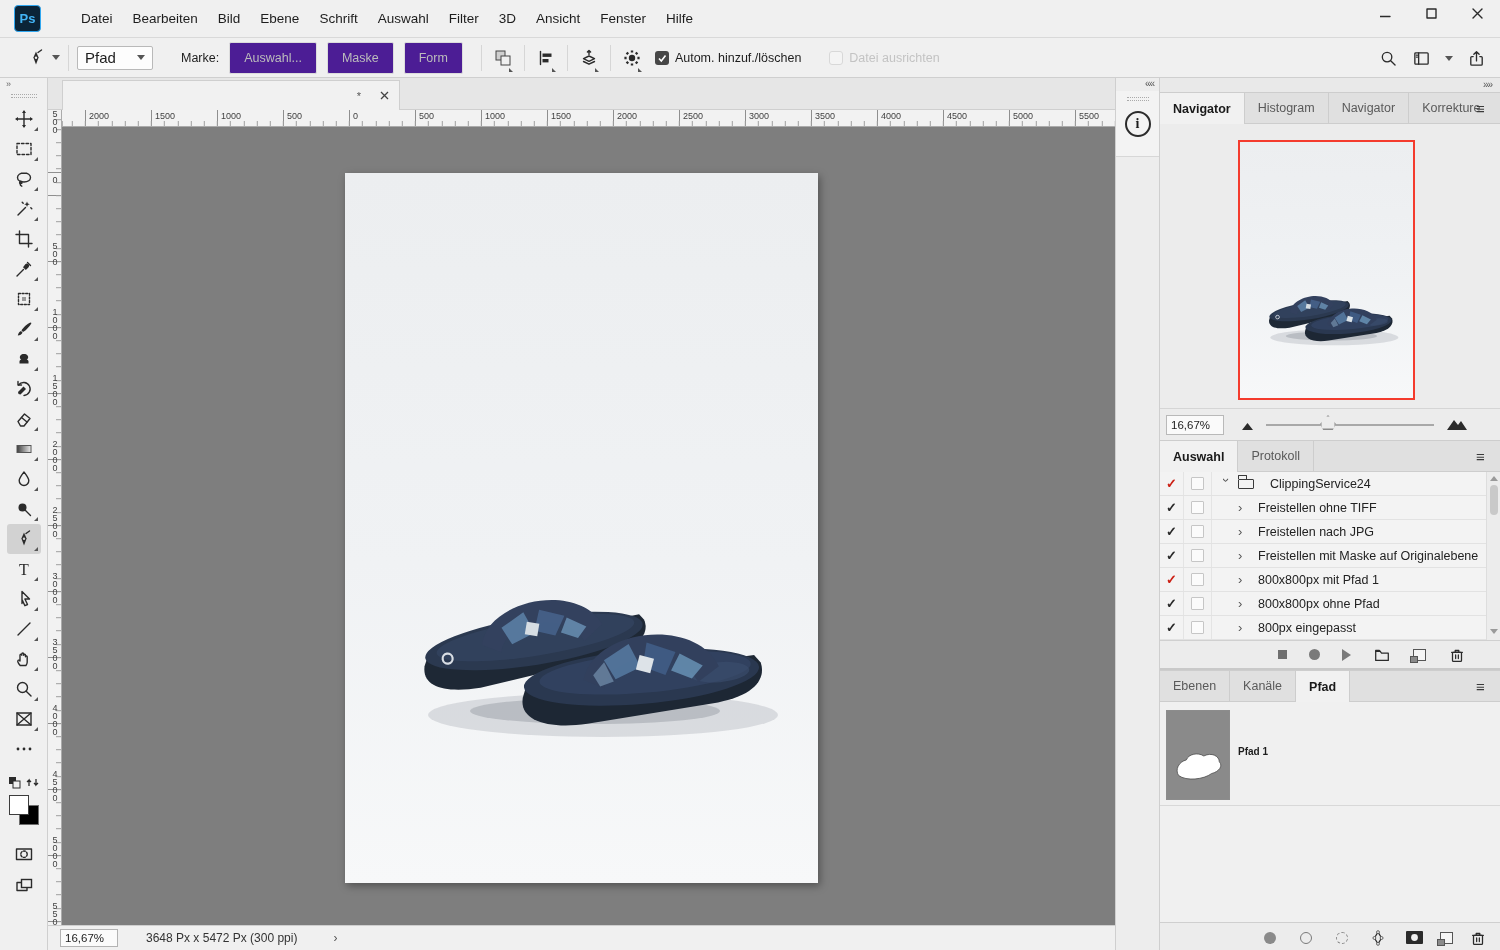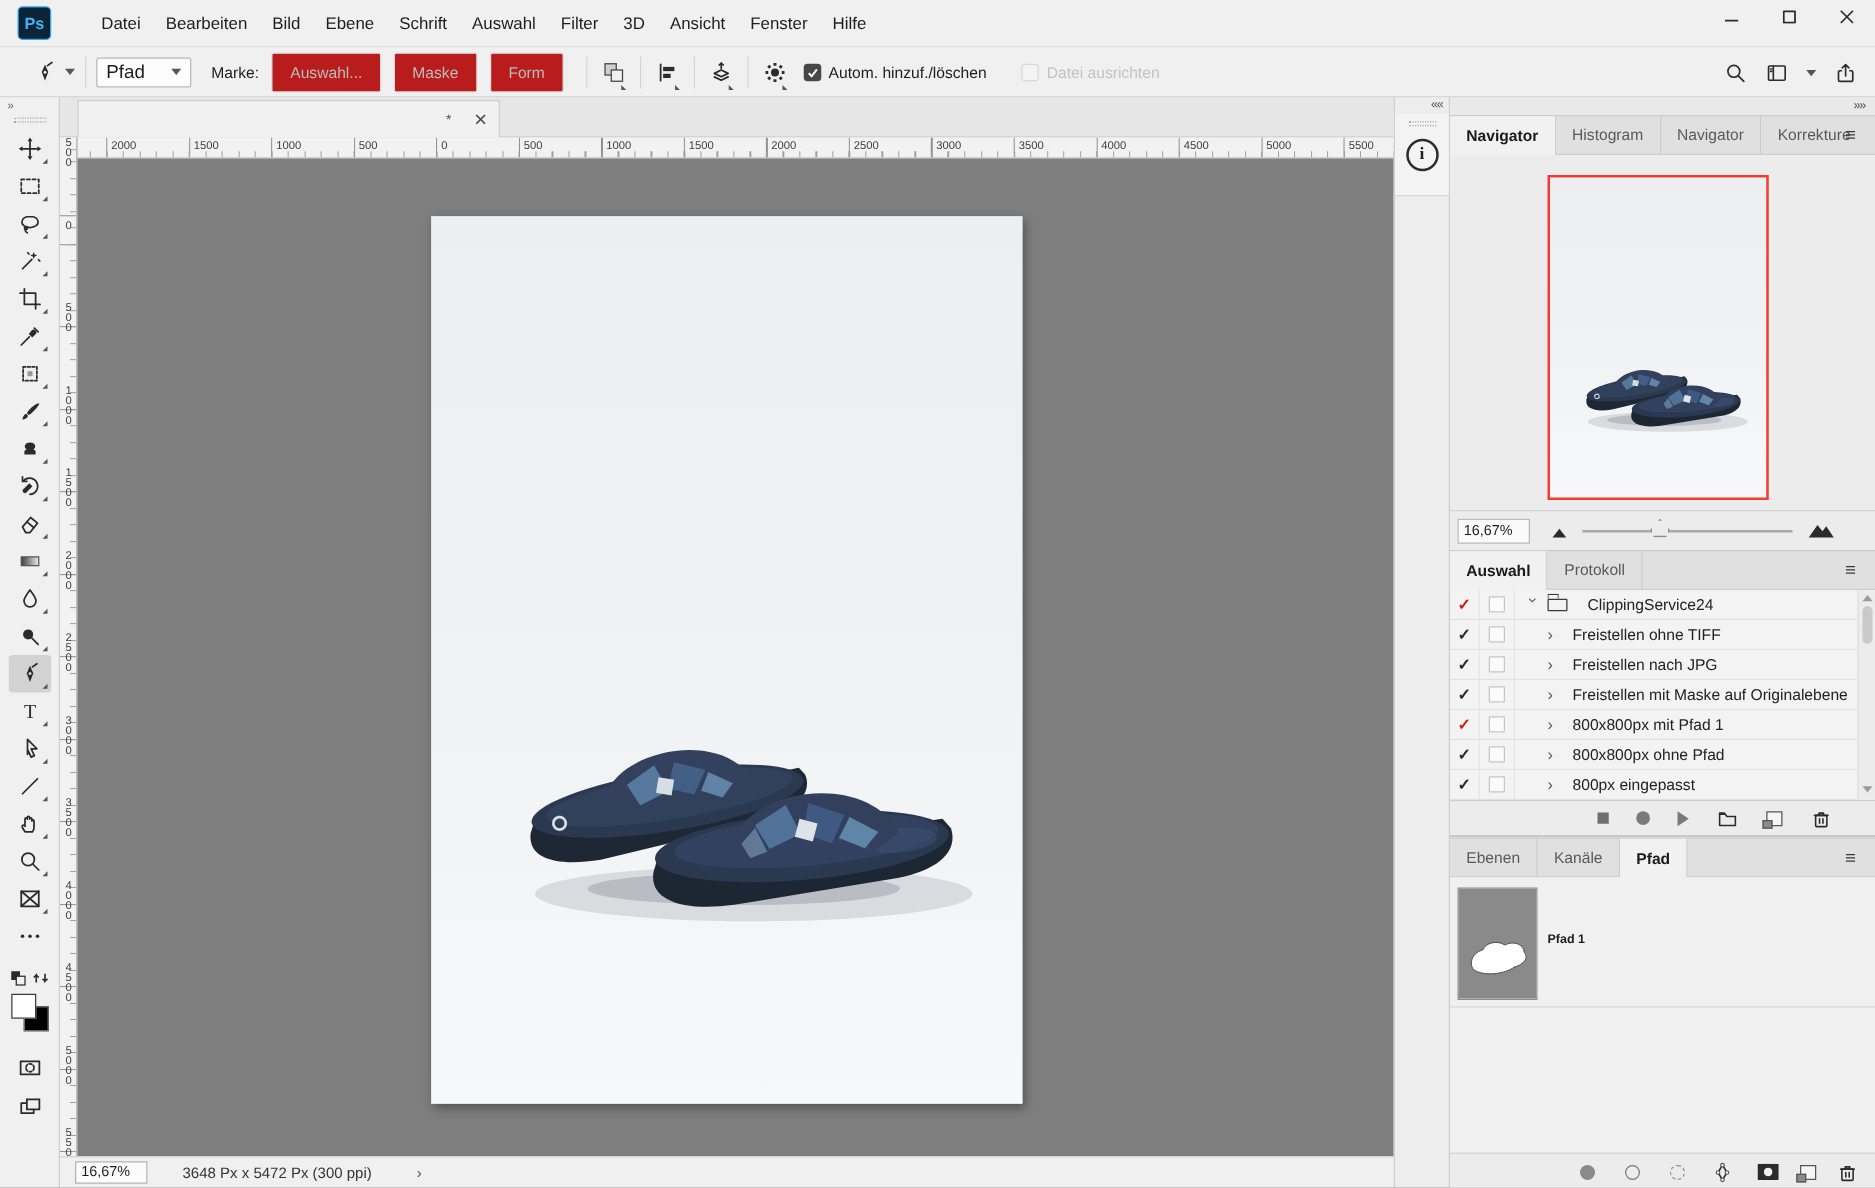--- a/index.html
+++ b/index.html
@@ -24,21 +24,21 @@
   .optionsbar { position:absolute; left:0; top:38px; width:1500px; height:40px; background:#f0f0f0;
                 border-bottom:1px solid #cfcfcf; display:flex; align-items:center; }
   .opt-sep { width:1px; height:26px; background:#d6d6d6; margin:0 8px; }
   .tool-preset { display:flex; align-items:center; margin-left:26px; gap:6px; }
   .chev-dn { width:0; height:0; border-left:4px solid transparent; border-right:4px solid transparent;
              border-top:5px solid #555; }
   .mode-select { width:76px; height:24px; background:#fdfdfd; border:1px solid #b9b9b9; border-radius:2px;
                  display:flex; align-items:center; justify-content:space-between; padding:0 7px; font-size:15px; }
   .opt-label { margin:0 10px 0 6px; font-size:12.5px; }
   .opt-btn-disabled { height:32px; padding:0 14px; border:1px solid #dcdcdc; border-radius:2px;
-                      color:#bcbcbc; font-size:12.5px; display:flex; align-items:center; margin-right:10px; background:#b91c1c;text-align:center; }
+                      color:#bcbcbc; font-size:12.5px; display:flex; align-items:center; margin-right:10px; background:#4c1d95;text-align:center; }
   .opt-icon { width:26px; height:26px; display:flex; align-items:center; justify-content:center; position:relative; }
   .opt-icon .corner { position:absolute; right:1px; bottom:1px; width:0; height:0;
                       border-left:4px solid transparent; border-top:4px solid transparent; border-right:4px solid #555; transform:rotate(90deg); }
   .opt-check { display:flex; align-items:center; gap:6px; margin-left:10px; font-size:12.5px; }
   .cbx { width:14px; height:14px; border-radius:3px; background:#474747; display:flex; align-items:center; justify-content:center; }
   .cbx-off { width:14px; height:14px; border-radius:3px; border:1px solid #d8d8d8; background:#f4f4f4; }
   .opt-check.disabled { color:#c3c3c3; }
   .bar-right { position:absolute; right:14px; top:38px; height:40px; display:flex; align-items:center; gap:14px; }
 
   
@@ -242,21 +242,21 @@
           <path d="M12 4.5L15.5 2" class="ic-stroke"></path>
         </svg>
       </span>
     <span class="chev-dn"></span>
   </div>
   <div class="opt-sep"></div>
   <div class="mode-select">
     <span>Pfad</span>
     <span class="chev-dn"></span>
   </div>
-  <span class="opt-label" style="margin-left:16px">Marke:</span>
+  <span class="opt-label" style="margin-left:28px">Marke:</span>
   <div class="opt-btn-disabled">Auswahl...</div>
   <div class="opt-btn-disabled">Maske</div>
   <div class="opt-btn-disabled">Form</div>
   <div class="opt-sep"></div>
   <div class="opt-icon">
     <svg viewBox="0 0 20 20" width="20" height="20">
         <rect x="3" y="3" width="9" height="9" fill="#cfcfcf" stroke="#444"></rect>
         <rect x="8" y="8" width="9" height="9" fill="#f0f0f0" stroke="#444"></rect>
       </svg>
     <span class="corner"></span>

